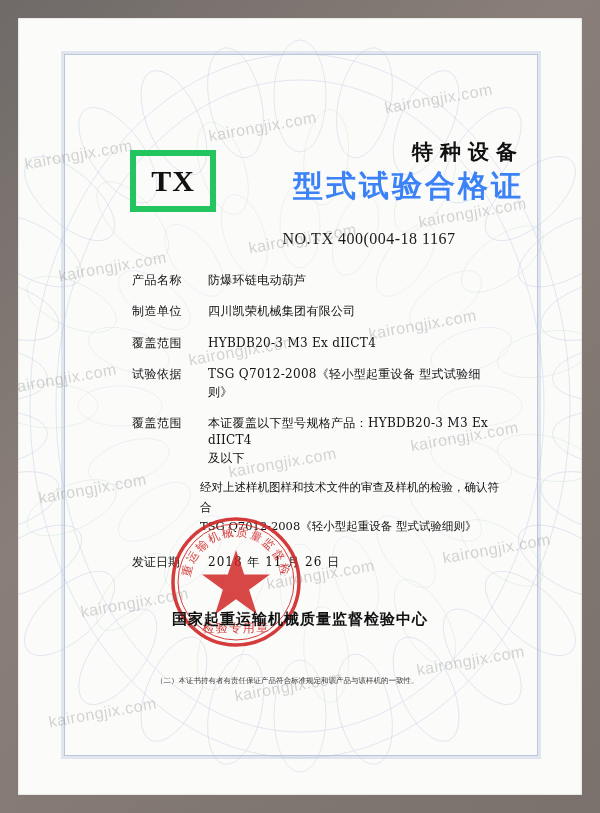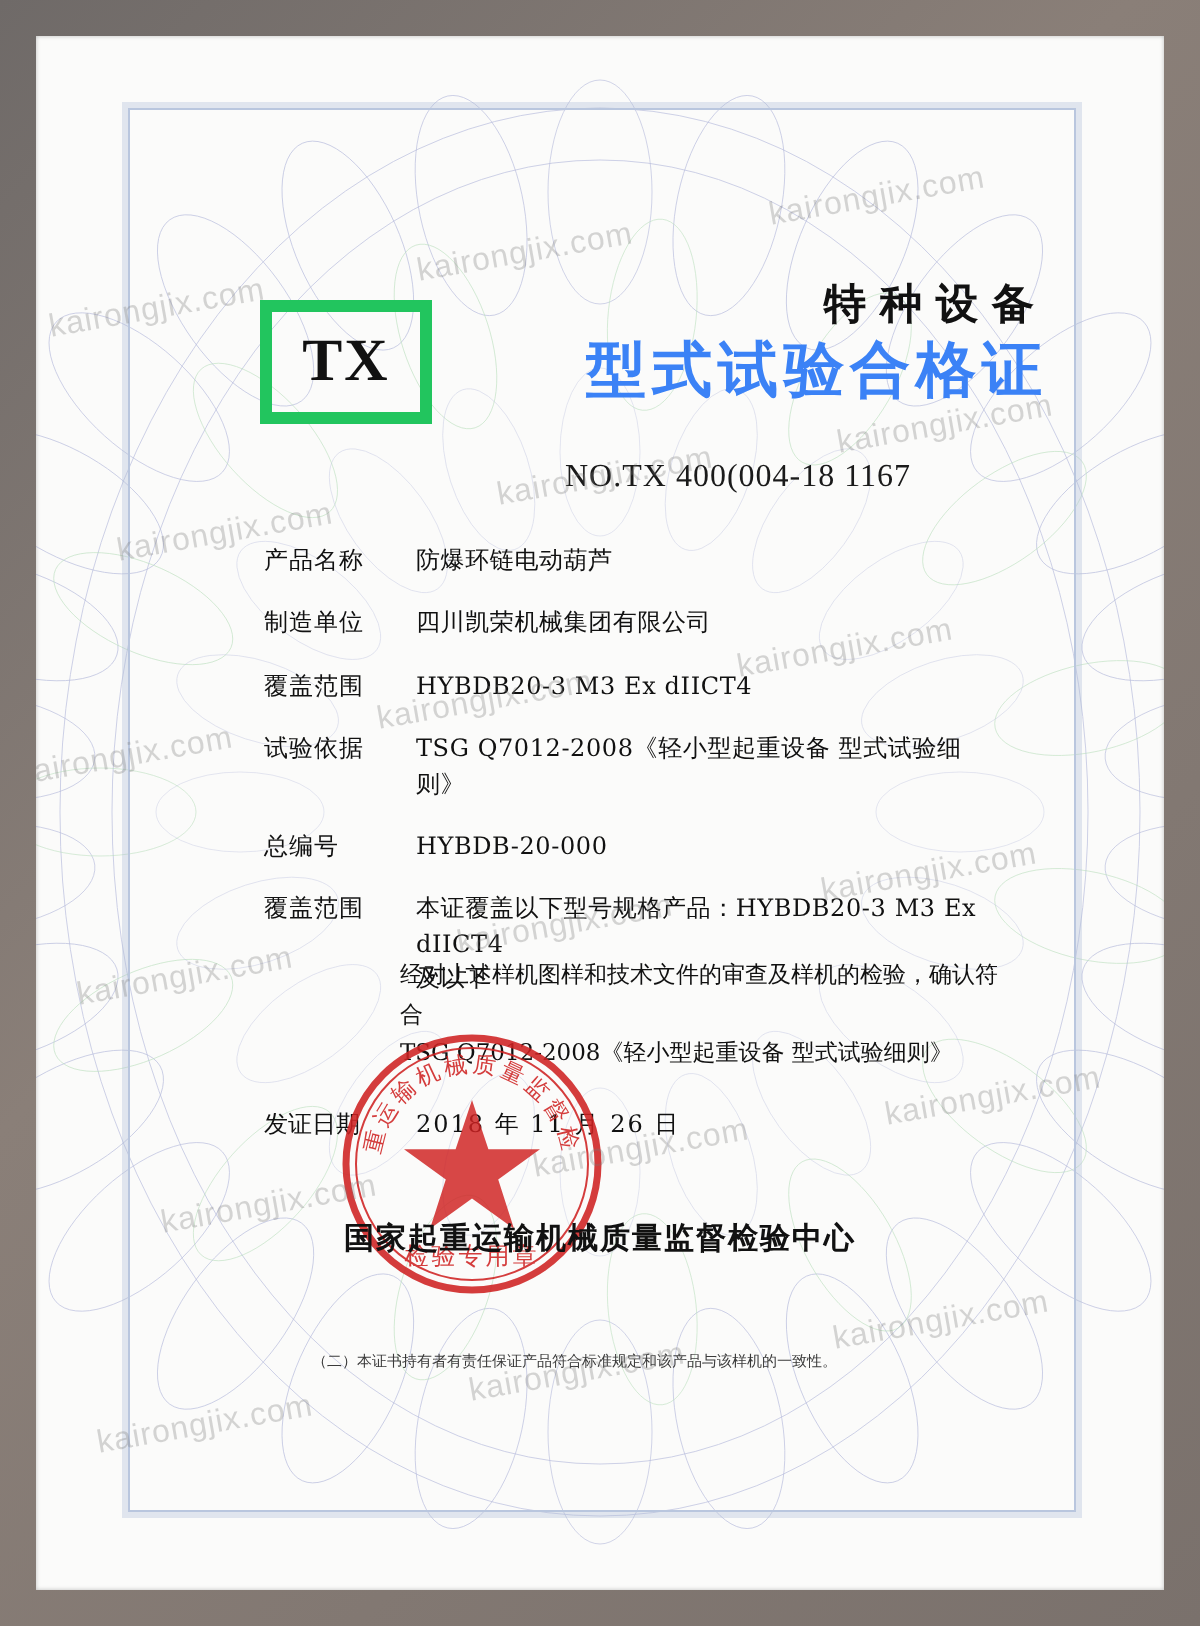--- a/index.html
+++ b/index.html
@@ -484,24 +484,20 @@
           <div class="field-label">制造单位</div>
           <div class="field-value">四川凯荣机械集团有限公司</div>
         </div>
         <div class="field-row">
           <div class="field-label">覆盖范围</div>
           <div class="field-value">HYBDB20-3 M3 Ex dIICT4</div>
         </div>
         <div class="field-row">
           <div class="field-label">试验依据</div>
           <div class="field-value">TSG Q7012-2008《轻小型起重设备 型式试验细则》</div>
-        </div>
-        <div class="field-row">
-          <div class="field-label">总编号</div>
-          <div class="field-value">HYBDB-20-000</div>
         </div>
         <div class="field-row">
           <div class="field-label">覆盖范围</div>
           <div class="field-value">
             <span class="sub">本证覆盖以下型号规格产品：HYBDB20-3 M3 Ex dIICT4</span>
             <span class="sub">及以下</span>
           </div>
         </div>
       </div>
 

